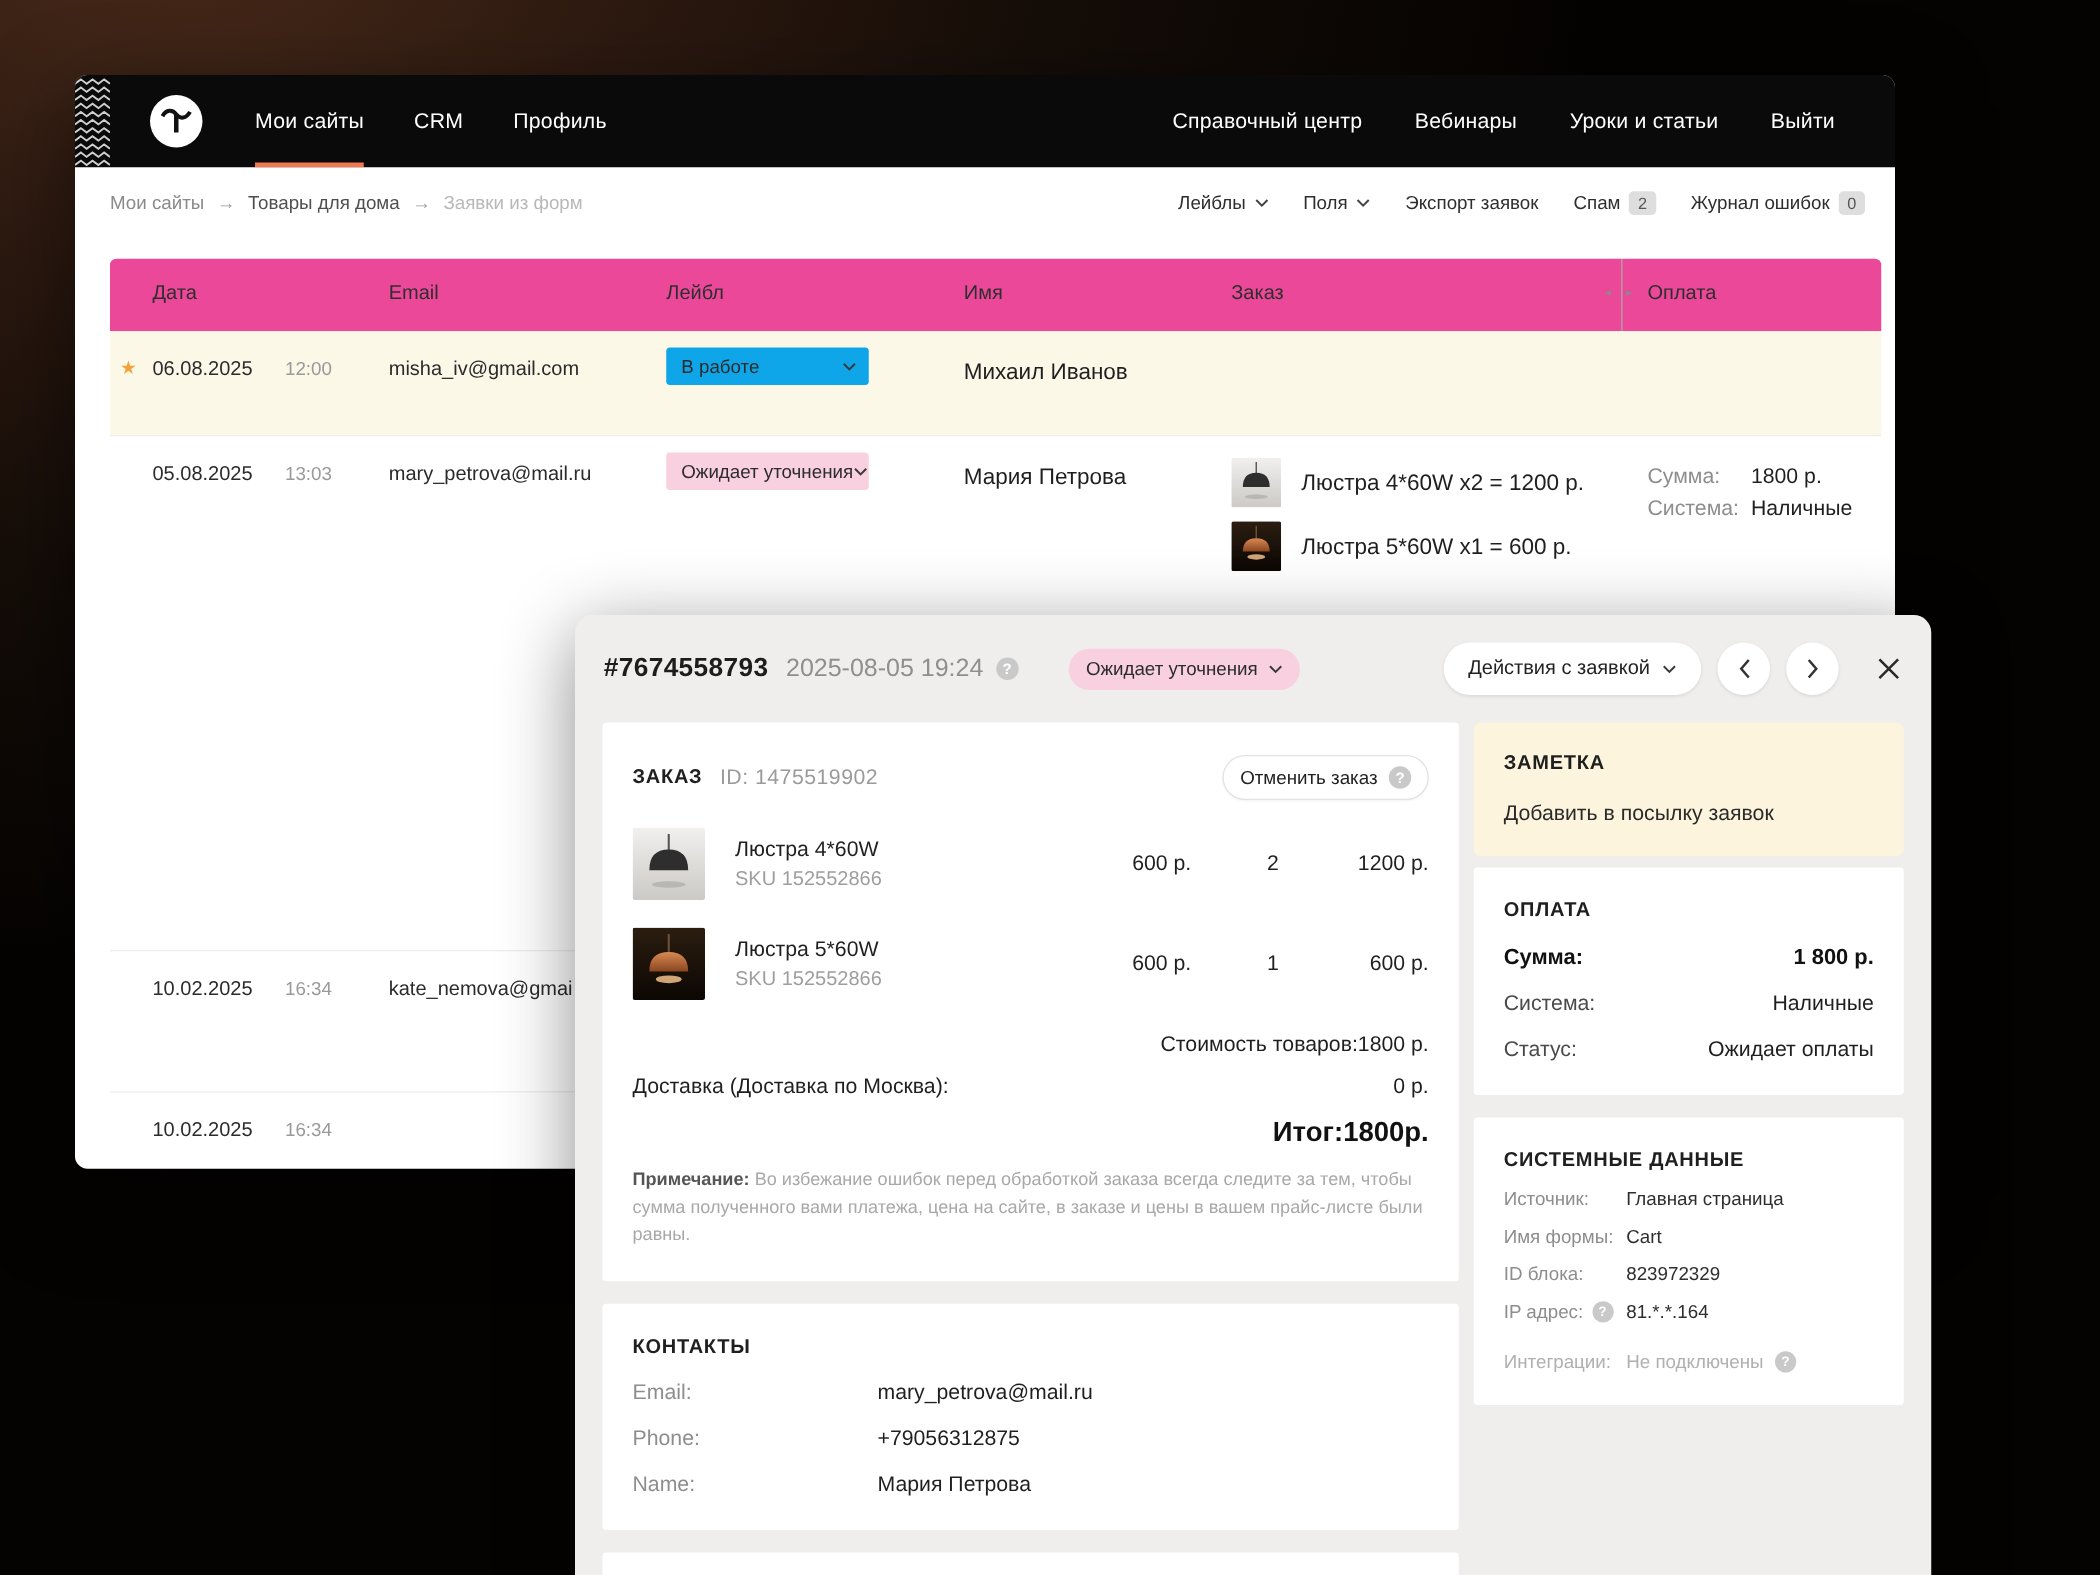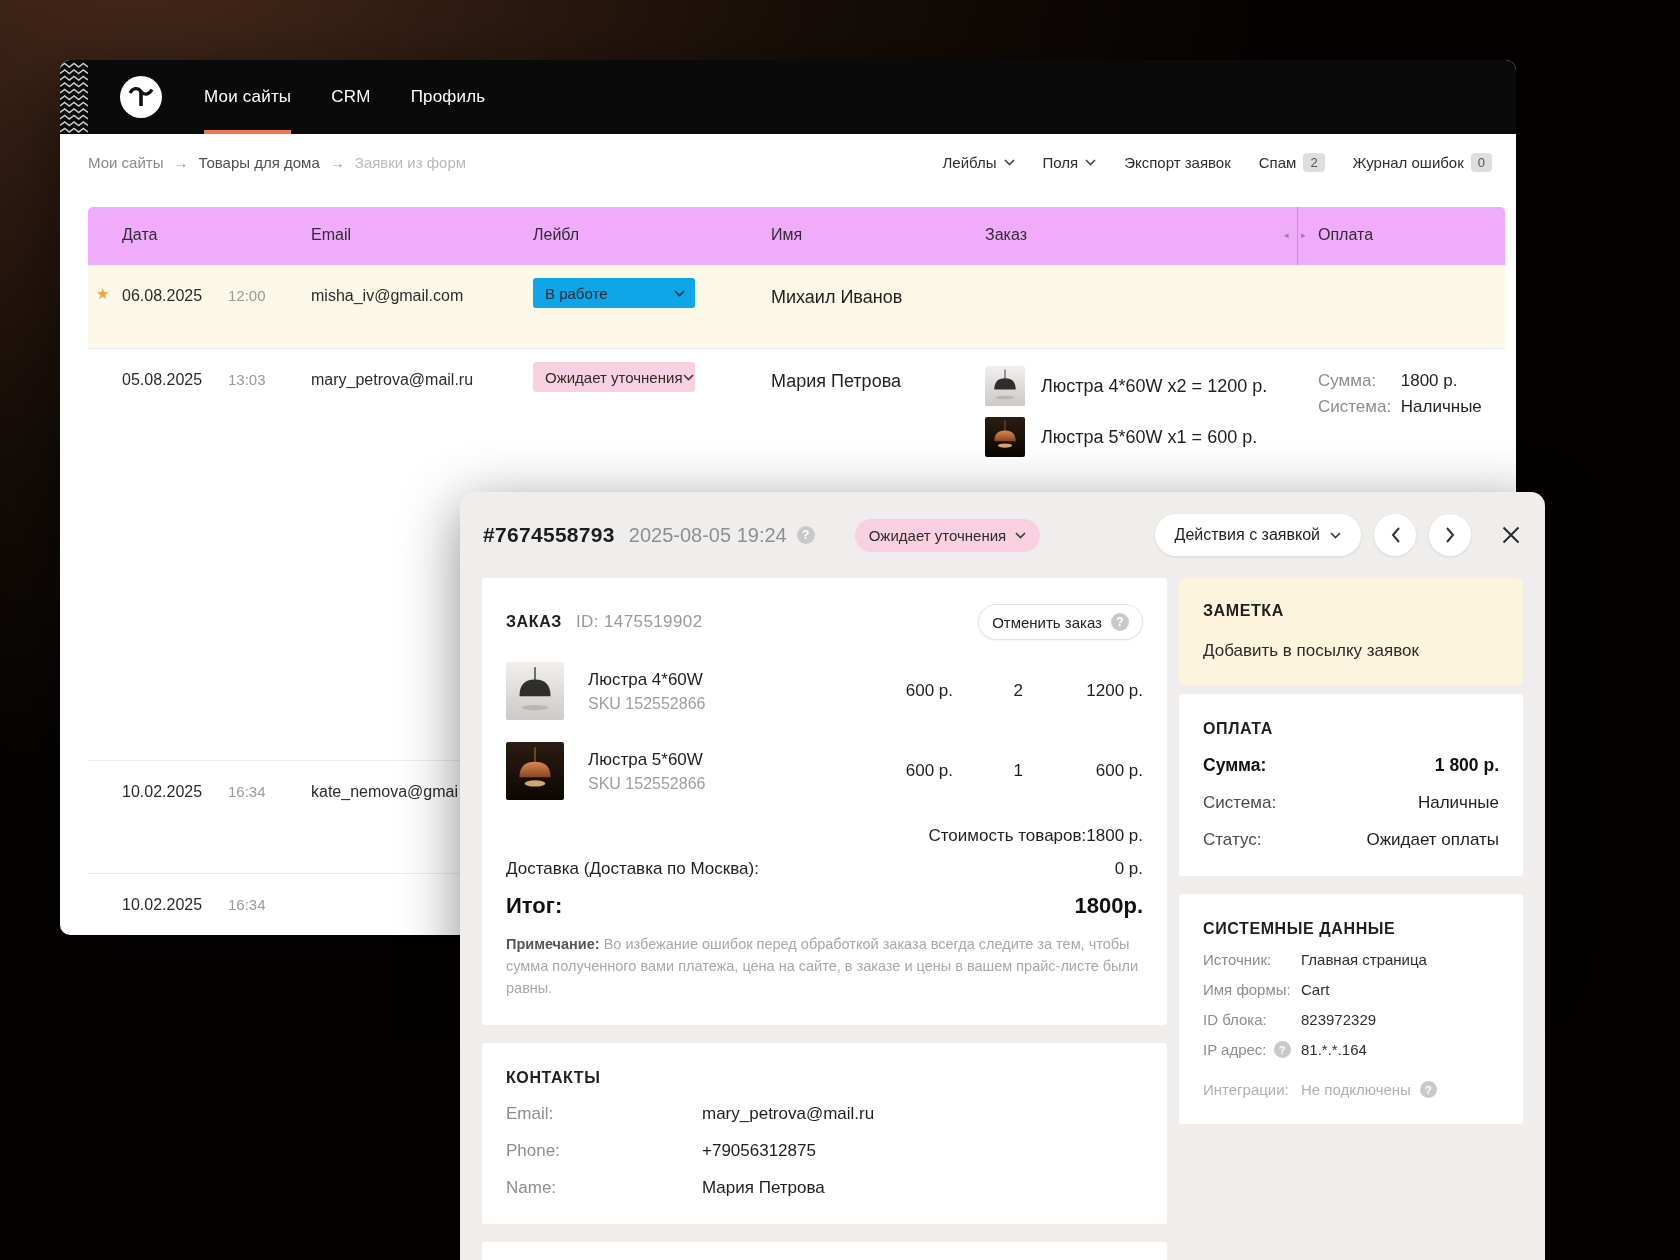--- a/index.html
+++ b/index.html
@@ -36,21 +36,21 @@
   .bc-arrow::before { content:"\2192"; letter-spacing:0; }
   .tools { display:flex; align-items:center; gap:28px; margin-left:auto; font-size:15px; color:#2e2e2e; white-space:nowrap; }
   .tool { display:flex; align-items:center; gap:7px; cursor:pointer; }
   .badge { background:#dedede; color:#555; border-radius:4px; font-size:13px; padding:2px 7px; }
 
   
   .chev { display:inline-block; line-height:0; }
 
   
   .table { position:absolute; left:28px; top:147px; width:1417px; }
-  .thead { position:relative; height:58px; background:#f0abfc; border-radius:5px 5px 0 0; }
+  .thead { position:relative; height:58px; background:#ec4899; border-radius:5px 5px 0 0; }
   .hcell { position:absolute; top:19px; font-size:16px; color:#2e2e2e; }
   .h-date{left:34px}.h-email{left:223px}.h-label{left:445px}.h-name{left:683px}.h-order{left:897px}.h-pay{left:1230px}
   .col-divider { position:absolute; left:1209px; top:0; width:1px; height:58px; background:#a8a8a8; }
   .rz { position:absolute; top:23px; font-size:9px; color:#8a8a8a; font-family:"DejaVu Sans",sans-serif; }
   .rz-l { left:1196px; } .rz-l::before{content:"\25C2";}
   .rz-r { left:1213px; } .rz-r::before{content:"\25B8";}
 
   .trow { position:relative; width:100%; }
   .row1 { height:83px; background:#fcf8e8; }
   .row2 { height:412px; border-top:1px solid #ededed; }
@@ -108,21 +108,21 @@
   .item-row { display:flex; align-items:center; margin-top:22px; }
   .thumb58 { width:58px; height:58px; border-radius:2px; overflow:hidden; flex:0 0 auto; line-height:0; }
   .it-info { margin-left:24px; flex:1; min-width:0; }
   .it-name { font-size:17px; color:#1f1f1f; }
   .it-sku { font-size:16px; color:#9e9e9e; margin-top:5px; }
   .it-price { width:110px; text-align:right; font-size:17px; color:#1f1f1f; }
   .it-qty { width:70px; text-align:right; font-size:17px; color:#1f1f1f; }
   .it-total { width:120px; text-align:right; font-size:17px; color:#1f1f1f; }
   .sum-row { display:flex; justify-content:space-between; font-size:17px; color:#1f1f1f; margin-top:13px; }
   .sum-row.first { margin-top:26px;justify-content:flex-end; }
-  .total-row { display:flex; justify-content:space-between; margin-top:14px; font-size:22px; font-weight:bold; color:#111; }
+  .total-row { display:flex; justify-content:flex-end; margin-top:14px; font-size:22px; font-weight:bold; color:#111; }
   .note-p { margin-top:15px; font-size:14.5px; line-height:1.5; color:#a8a8a8; max-width:640px; }
   .note-b { color:#555; font-weight:bold; }
 
   .ct-row { display:flex; margin-top:17px; font-size:17px; }
   .ct-label { width:196px; flex:0 0 auto; color:#8d8d8d; }
   .ct-value { color:#1f1f1f; }
 
   .card-note { background:#fcf4dd; border-radius:6px; padding:24px; margin-bottom:9px; }
   .note-text { margin-top:21px; font-size:17px; color:#2a2a2a; }
 
@@ -194,20 +194,26 @@
     <div class="logo">
       <svg width="42" height="42" viewBox="0 0 42 42">
         <path d="M10 17 C13 11.5, 18 11.5, 21 15.5 C24 19.5, 29 19, 32 13.5" stroke="#111" stroke-width="3.2" fill="none"></path>
         <rect x="19.2" y="15" width="3.6" height="15" fill="#111"></rect>
       </svg>
     </div>
     <nav class="nav-left">
       <div class="nav-item active">Мои сайты</div>
       <div class="nav-item">CRM</div>
       <div class="nav-item">Профиль</div>
+    </nav>
+    <nav class="nav-right">
+      <div class="nav-item">Справочный центр</div>
+      <div class="nav-item">Вебинары</div>
+      <div class="nav-item">Уроки и статьи</div>
+      <div class="nav-item">Выйти</div>
     </nav>
   </header>
 
   <div class="subbar">
     <div class="breadcrumb">
       <span class="bc-0">Мои сайты</span>
       <span class="bc-arrow"></span>
       <span class="bc-1">Товары для дома</span>
       <span class="bc-arrow"></span>
       <span class="bc-2">Заявки из форм</span>

